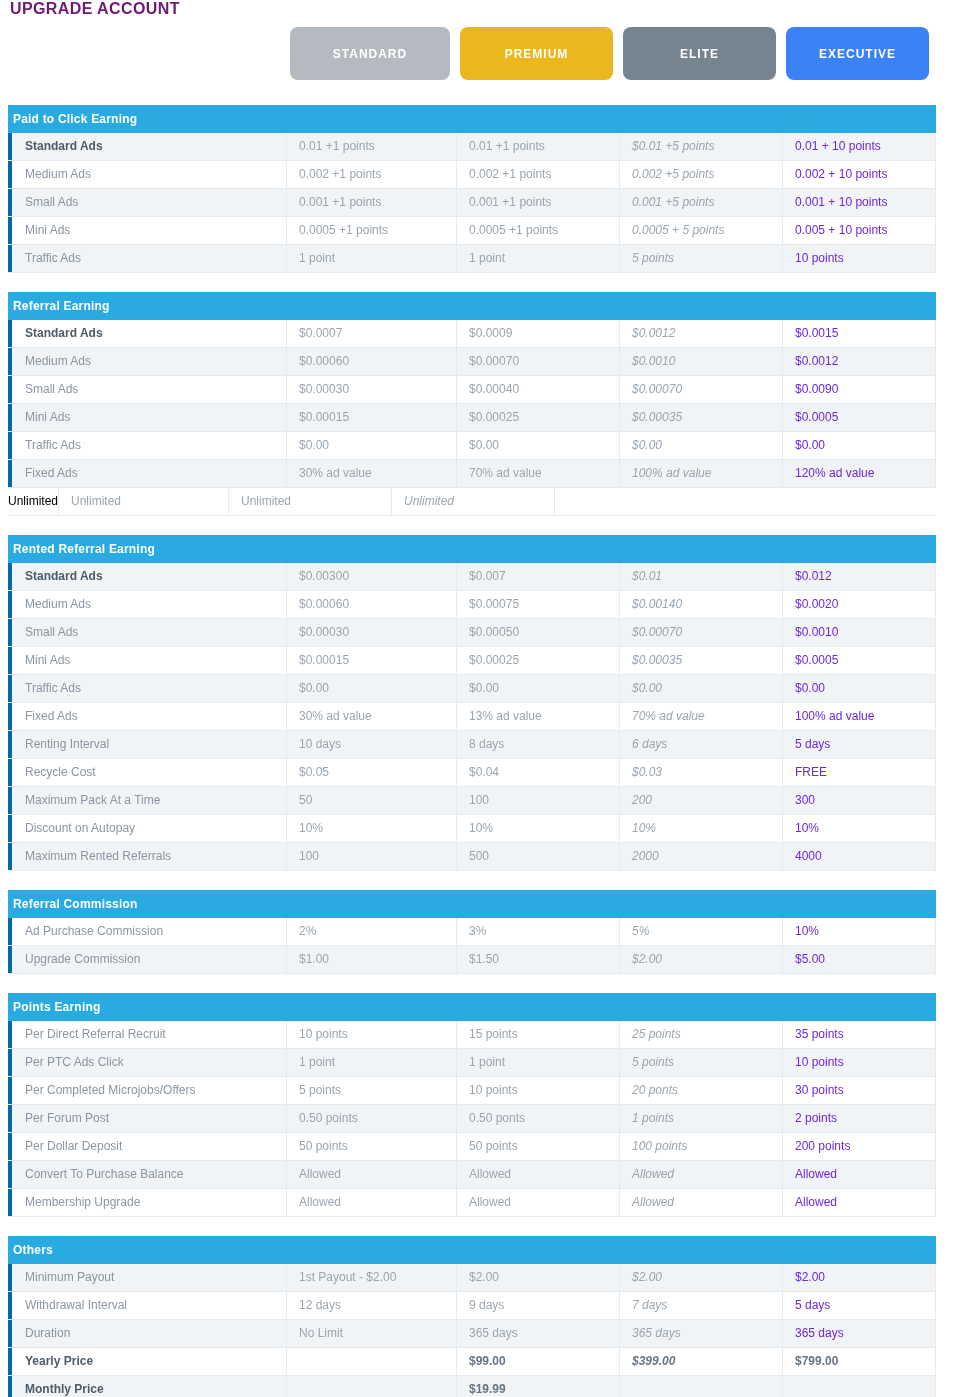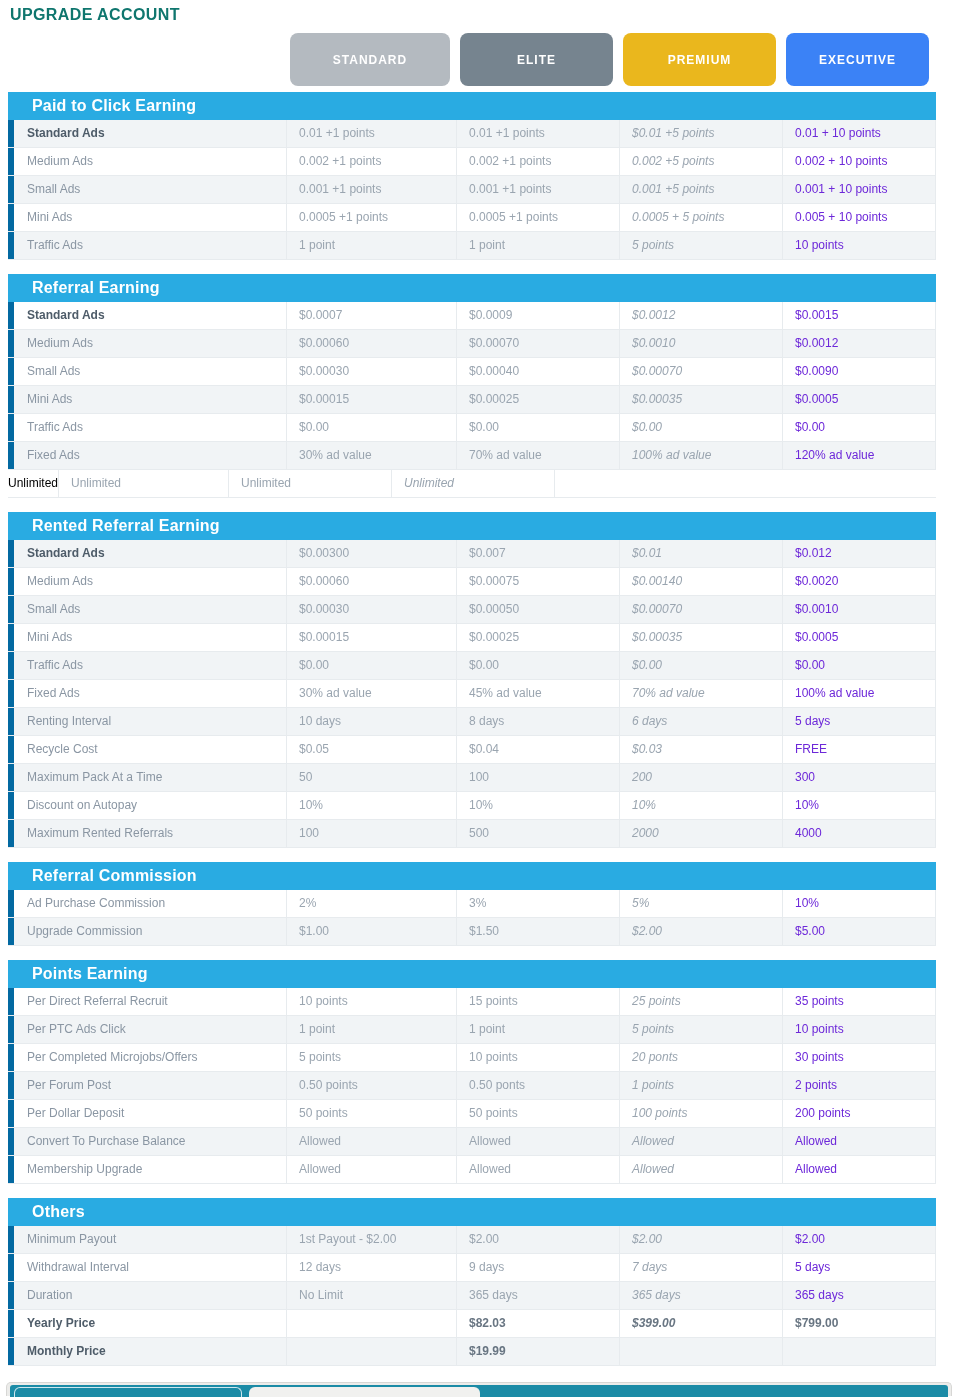--- a/index.html
+++ b/index.html
@@ -1,43 +1,43 @@
 <!DOCTYPE html>
 <html><head>
 <meta charset="utf-8">
 <style>
   * { margin:0; padding:0; box-sizing:border-box; }
   html,body { width:961px; height:1397px; overflow:hidden; background:#fff;
               font-family:"Liberation Sans", sans-serif; }
   .wrap { width:928px; margin-left:8px; }
 
-  .page-title { padding:6px 0 0 2px; font-size:16px; font-weight:bold;
-                color:#0f766e; letter-spacing:.4px; }
+  .page-title { padding:0 0 0 2px; font-size:16px; font-weight:bold;
+                color:#701a75; letter-spacing:.4px; }
 
   
   .plans-row { display:flex; margin-left:279px; margin-top:9px; height:59px; }
   .plan-cell { height:53px; }
   .plan-cell:nth-child(1){ width:170px; }
   .plan-cell:nth-child(2){ width:163px; }
   .plan-cell:nth-child(3){ width:163px; }
   .plan-cell:nth-child(4){ width:153px; }
   .plan-btn { display:block; width:calc(100% - 10px); margin:0 7px 0 3px; height:53px;
               border:none; border-radius:8px; color:#fff; font-weight:bold; font-size:12px;
               letter-spacing:1px; font-family:"Liberation Sans", sans-serif; cursor:pointer; }
 
   
   .sec { margin-top:14px; }
   .sec:first-child { margin-top:0; }
   .sec-header { height:28px; line-height:28px; background:#29abe2; color:#fff;
-                font-weight:bold; font-size:16px; padding-left:24px; letter-spacing:.2px; }
+                font-weight:bold; font-size:12px; padding-left:5px; letter-spacing:.2px;margin-top:19px; }
   .row { display:flex; height:28px; line-height:27px; font-size:12px; background:#fff;
          border-bottom:1px solid #e7ebee; }
   .row.stripe { background:#f1f4f6; }
   .cell { height:100%; overflow:hidden; white-space:nowrap; border-right:1px solid #e7ebee; }
-  .c-label { width:279px; padding-left:13px; color:#8a96a3; border-left:6px solid #0369a1; }
+  .c-label { width:279px; padding-left:13px; color:#8a96a3; border-left:4px solid #0369a1; }
   .row .cell:nth-child(2){ width:170px; padding-left:12px; color:#9aa5b0; }
   .row .cell:nth-child(3){ width:163px; padding-left:12px; color:#9aa5b0; }
   .row .cell:nth-child(4){ width:163px; padding-left:12px; color:#9aa5b0;font-style:italic; }
   .row .cell:nth-child(5){ width:153px; padding-left:12px; color:#6d28d9; }
   .row.lbl-bold .c-label { font-weight:bold; color:#4e5c69; }
   .row.val-bold .cell:nth-child(n+2) { font-weight:bold; color:#687582; }
 
   
   .footer-bar { margin:16px 0 0 6px; width:946px; height:14px; background:#ececea;
                 border:1px solid #d7d7d5; border-bottom:none; border-radius:5px 5px 0 0;
@@ -52,24 +52,24 @@
 <body>
 
 <div class="wrap">
   <div class="page-title">UPGRADE ACCOUNT</div>
 
   <div class="plans-row">
       <div class="plan-cell">
         <button class="plan-btn" style="background: rgb(180, 186, 192);">STANDARD</button>
       </div>
       <div class="plan-cell">
+        <button class="plan-btn" style="background: rgb(234, 183, 29);">PREMIUM</button>
+      </div>
+      <div class="plan-cell">
         <button class="plan-btn" style="background: rgb(118, 132, 143);">ELITE</button>
-      </div>
-      <div class="plan-cell">
-        <button class="plan-btn" style="background: rgb(234, 183, 29);">PREMIUM</button>
       </div>
       <div class="plan-cell">
         <button class="plan-btn" style="background: #3b82f6;">EXECUTIVE</button>
       </div>
     </div>
 
   <div id="sections">
       <div class="sec">
         <div class="sec-header">Paid to Click Earning</div>
         <div class="row stripe lbl-bold">
@@ -192,21 +192,21 @@
         <div class="row stripe">
           <div class="cell c-label">Traffic Ads</div>
           <div class="cell">$0.00</div>
           <div class="cell">$0.00</div>
           <div class="cell">$0.00</div>
           <div class="cell">$0.00</div>
         </div>
         <div class="row">
           <div class="cell c-label">Fixed Ads</div>
           <div class="cell">30% ad value</div>
-          <div class="cell">45% ad value</div>
+          <div class="cell">13% ad value</div>
           <div class="cell">70% ad value</div>
           <div class="cell">100% ad value</div>
         </div>
         <div class="row stripe">
           <div class="cell c-label">Renting Interval</div>
           <div class="cell">10 days</div>
           <div class="cell">8 days</div>
           <div class="cell">6 days</div>
           <div class="cell">5 days</div>
         </div>
@@ -327,21 +327,21 @@
         <div class="row stripe">
           <div class="cell c-label">Duration</div>
           <div class="cell">No Limit</div>
           <div class="cell">365 days</div>
           <div class="cell">365 days</div>
           <div class="cell">365 days</div>
         </div>
         <div class="row lbl-bold val-bold">
           <div class="cell c-label">Yearly Price</div>
           <div class="cell"></div>
-          <div class="cell">$82.03</div>
+          <div class="cell">$99.00</div>
           <div class="cell">$399.00</div>
           <div class="cell">$799.00</div>
         </div>
         <div class="row stripe lbl-bold val-bold">
           <div class="cell c-label">Monthly Price</div>
           <div class="cell"></div>
           <div class="cell">$19.99</div>
           <div class="cell"></div>
           <div class="cell"></div>
         </div>

